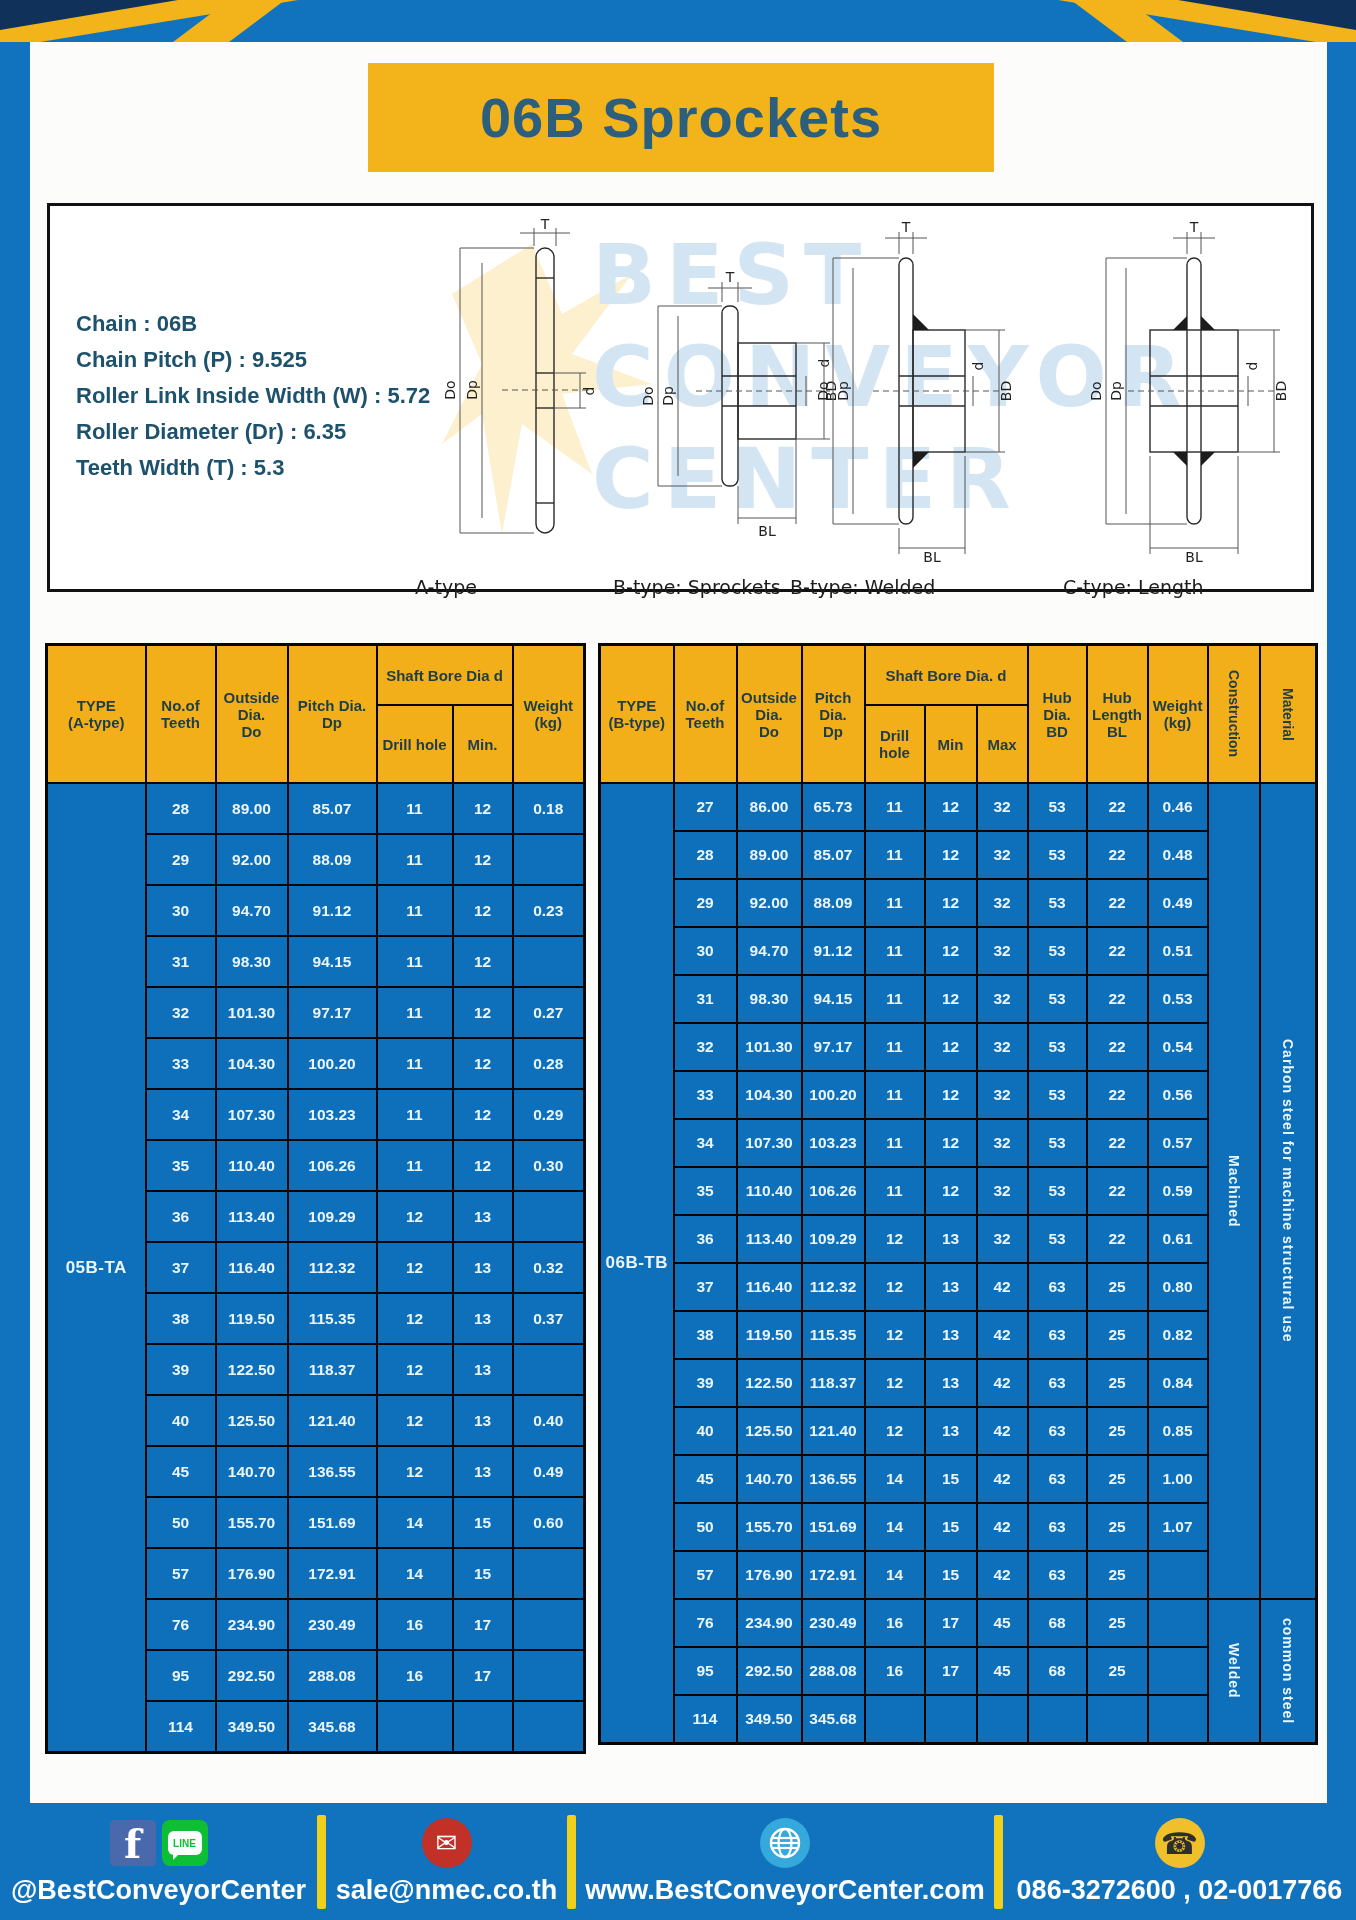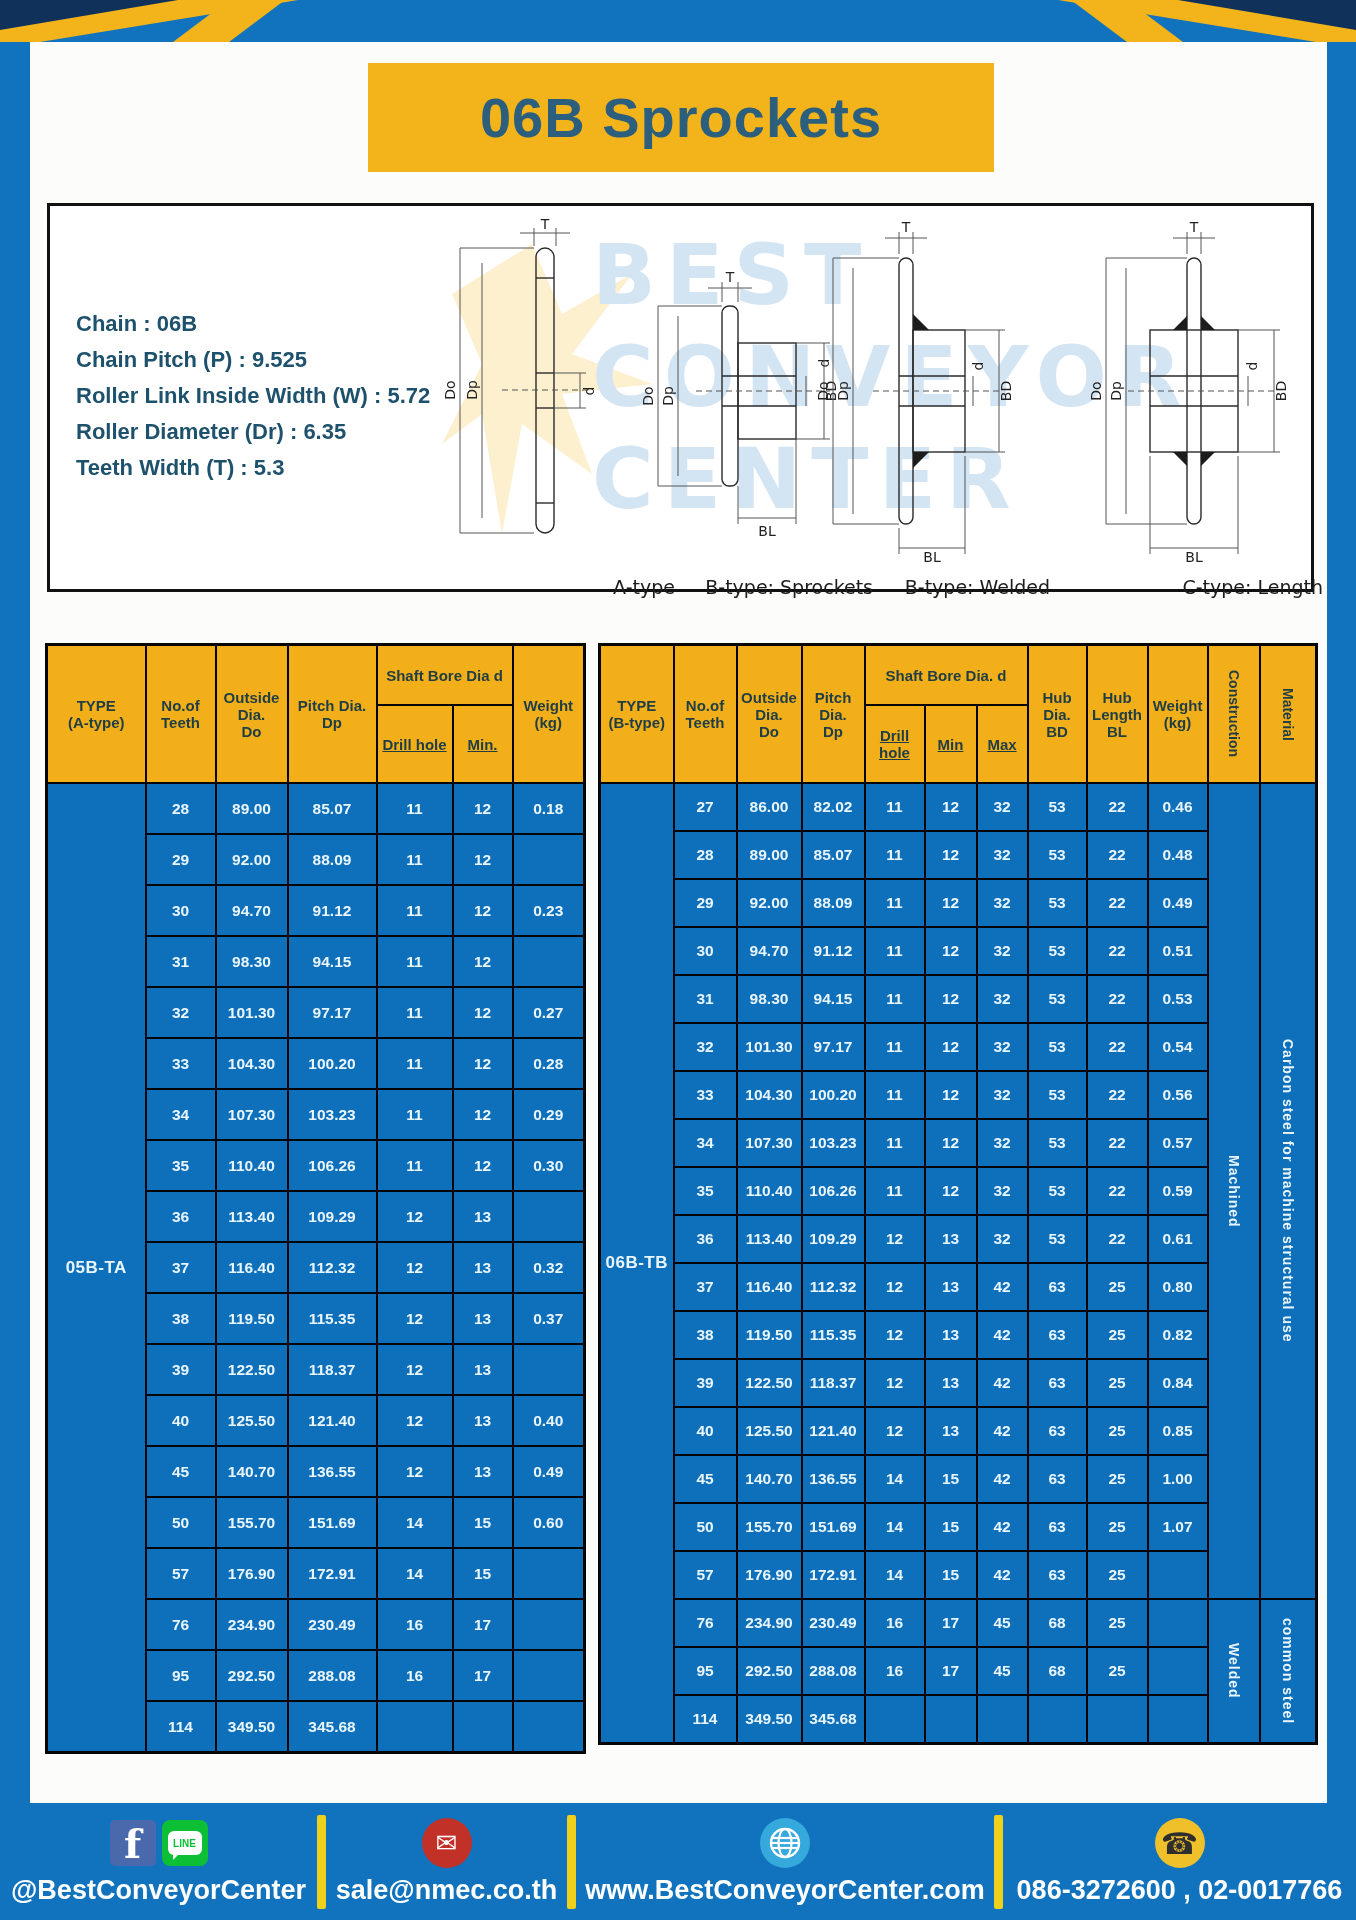--- a/index.html
+++ b/index.html
@@ -16,35 +16,35 @@
   
   .spec-panel{position:absolute;left:47px;top:203px;width:1267px;height:389px;background:#fff;
               border:3px solid #111;box-sizing:border-box;}
   .spec-lines{position:absolute;left:26px;top:100px;color:#1D516C;font-size:22px;font-weight:bold;line-height:36px;}
   .watermark{position:absolute;left:392px;top:8px;width:680px;height:360px;opacity:.5;pointer-events:none;}
   .watermark .wm-text{position:absolute;left:150px;top:10px;color:#A8CBE8;font-size:84px;font-weight:bold;
                       line-height:102px;letter-spacing:10px;font-family:"DejaVu Sans",sans-serif;}
   .wm-swoosh{position:absolute;left:0px;top:20px;}
   .diagram{position:absolute;top:12px;width:210px;height:345px;}
   .diagram svg{display:block;}
-  .diag-caption{position:absolute;width:260px;top:358px;text-align:right;font-size:19px;color:#1c1c1c;
+  .diag-caption{position:absolute;width:260px;top:358px;text-align:left;font-size:19px;color:#1c1c1c;
                 font-family:"DejaVu Sans",sans-serif;}
   .dim-label{font-size:14px;fill:#222;font-family:"DejaVu Sans",sans-serif;}
   .drawline{stroke:#2a2a2a;stroke-width:1.4;fill:none;}
   .dimline{stroke:#555;stroke-width:1;fill:none;}
   .weld{fill:#1c1c1c;}
   
   table{border-collapse:collapse;table-layout:fixed;position:absolute;background:#0E6FBA;}
   #table-a{left:45px;top:643px;width:538px;}
   #table-b{left:598px;top:643px;width:717px;}
   th,td{border:2px solid #050505;text-align:center;vertical-align:middle;overflow:hidden;}
   table{border:3px solid #050505;}
   th{background:#F3AF19;color:#1E3D45;font-size:15px;font-weight:bold;white-space:pre-line;padding:2px;}
   .hrow1 th{height:54px;}
-  .hrow2 th{height:72px;text-decoration:underline;}
+  .hrow2 th{height:72px;}
   td{color:#EAF6FE;font-size:15.5px;font-weight:bold;background:#0E6FBA;}
   #table-a td{height:47px;}
   #table-b td{height:44px;}
   .type-cell{font-size:17px;letter-spacing:.5px;}
   .vert-cell,.vert-th{writing-mode:vertical-rl;text-align:center;}
   .vert-th{height:130px;font-size:14px;padding:4px 2px;}
   .vert-cell{font-size:14px;letter-spacing:1px;}
   
   .footer{position:absolute;left:0;top:1803px;width:1356px;height:117px;background:#1173BD;
           display:flex;align-items:center;}
@@ -460,21 +460,21 @@
         <th>Drill hole</th>
         <th>Min</th>
         <th>Max</th>
       </tr>
     </thead>
     <tbody>
         <tr>
           <td class="type-cell" rowspan="20">06B-TB</td>
           <td class="num-cell">27</td>
           <td class="num-cell">86.00</td>
-          <td class="num-cell">82.02</td>
+          <td class="num-cell">65.73</td>
           <td class="num-cell">11</td>
           <td class="num-cell">12</td>
           <td class="num-cell">32</td>
           <td class="num-cell">53</td>
           <td class="num-cell">22</td>
           <td class="num-cell">0.46</td>
           <td class="vert-cell" rowspan="17">Machined</td>
           <td class="vert-cell" rowspan="17">Carbon  steel  for  machine  structural  use</td>
         </tr>
         <tr>

